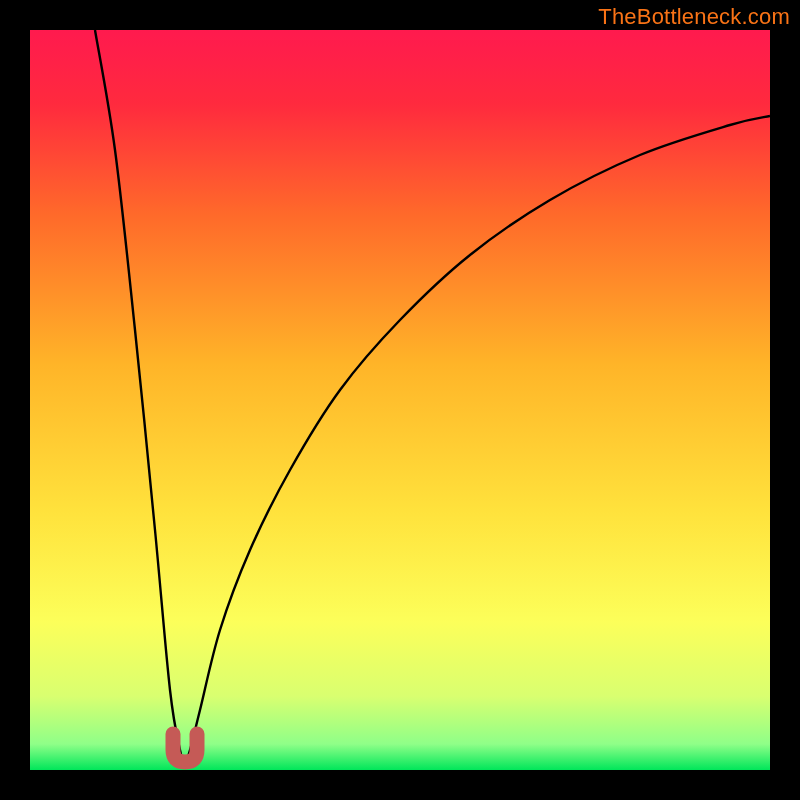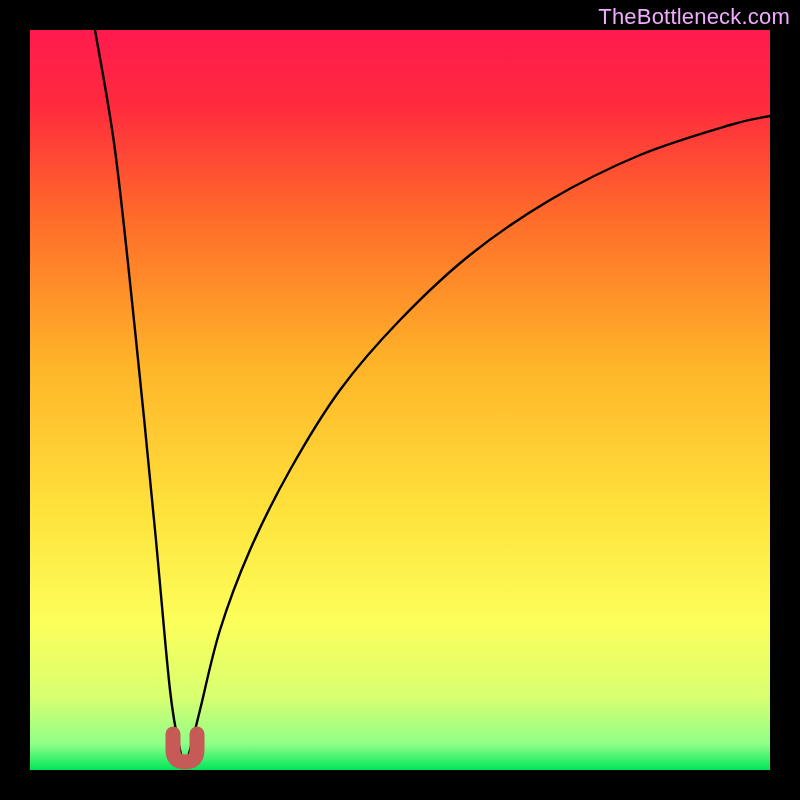--- a/index.html
+++ b/index.html
@@ -22,21 +22,21 @@
     left: 30px;
     top: 30px;
     width: 740px;
     height: 740px;
     overflow: hidden;
   }
   .watermark {
     position: absolute;
     top: 4px;
     right: 10px;
-    color: #f0abfc;
+    color: #f97316;
     font-size: 22px;
     font-weight: 500;
     letter-spacing: 0.2px;
     user-select: none;
   }
 </style>
 </head>
 <body>
 
 <div class="frame">

